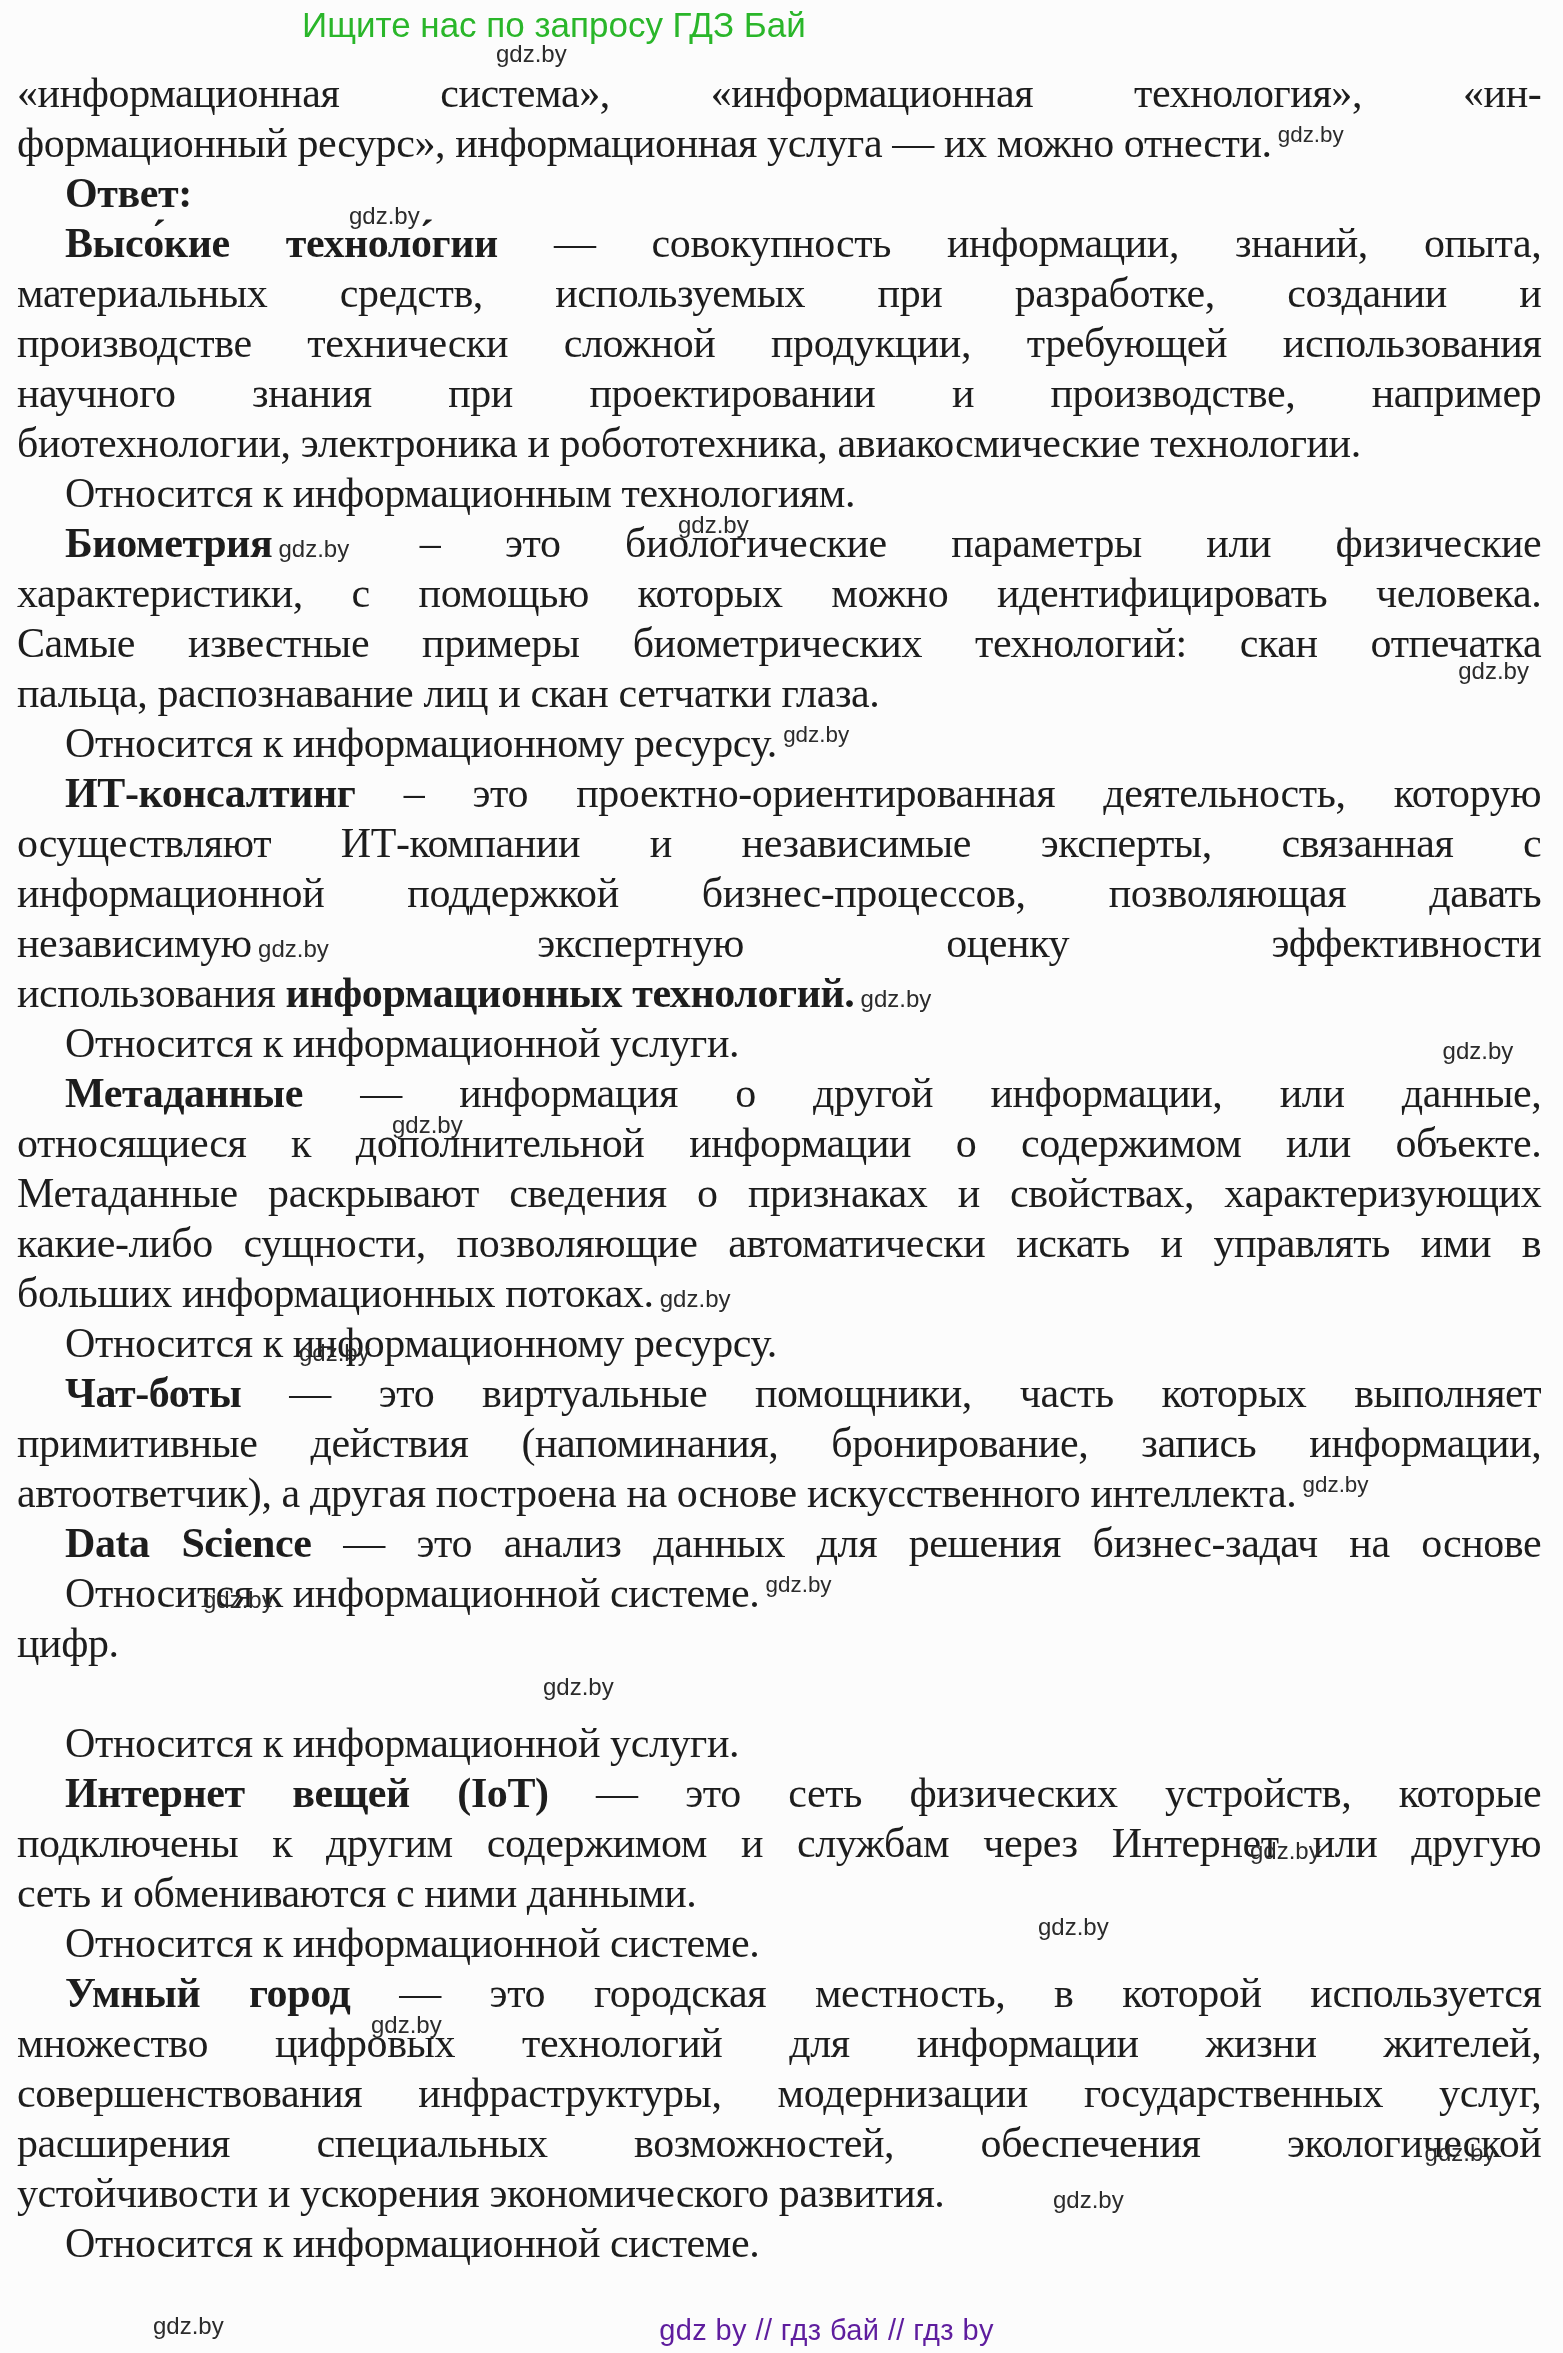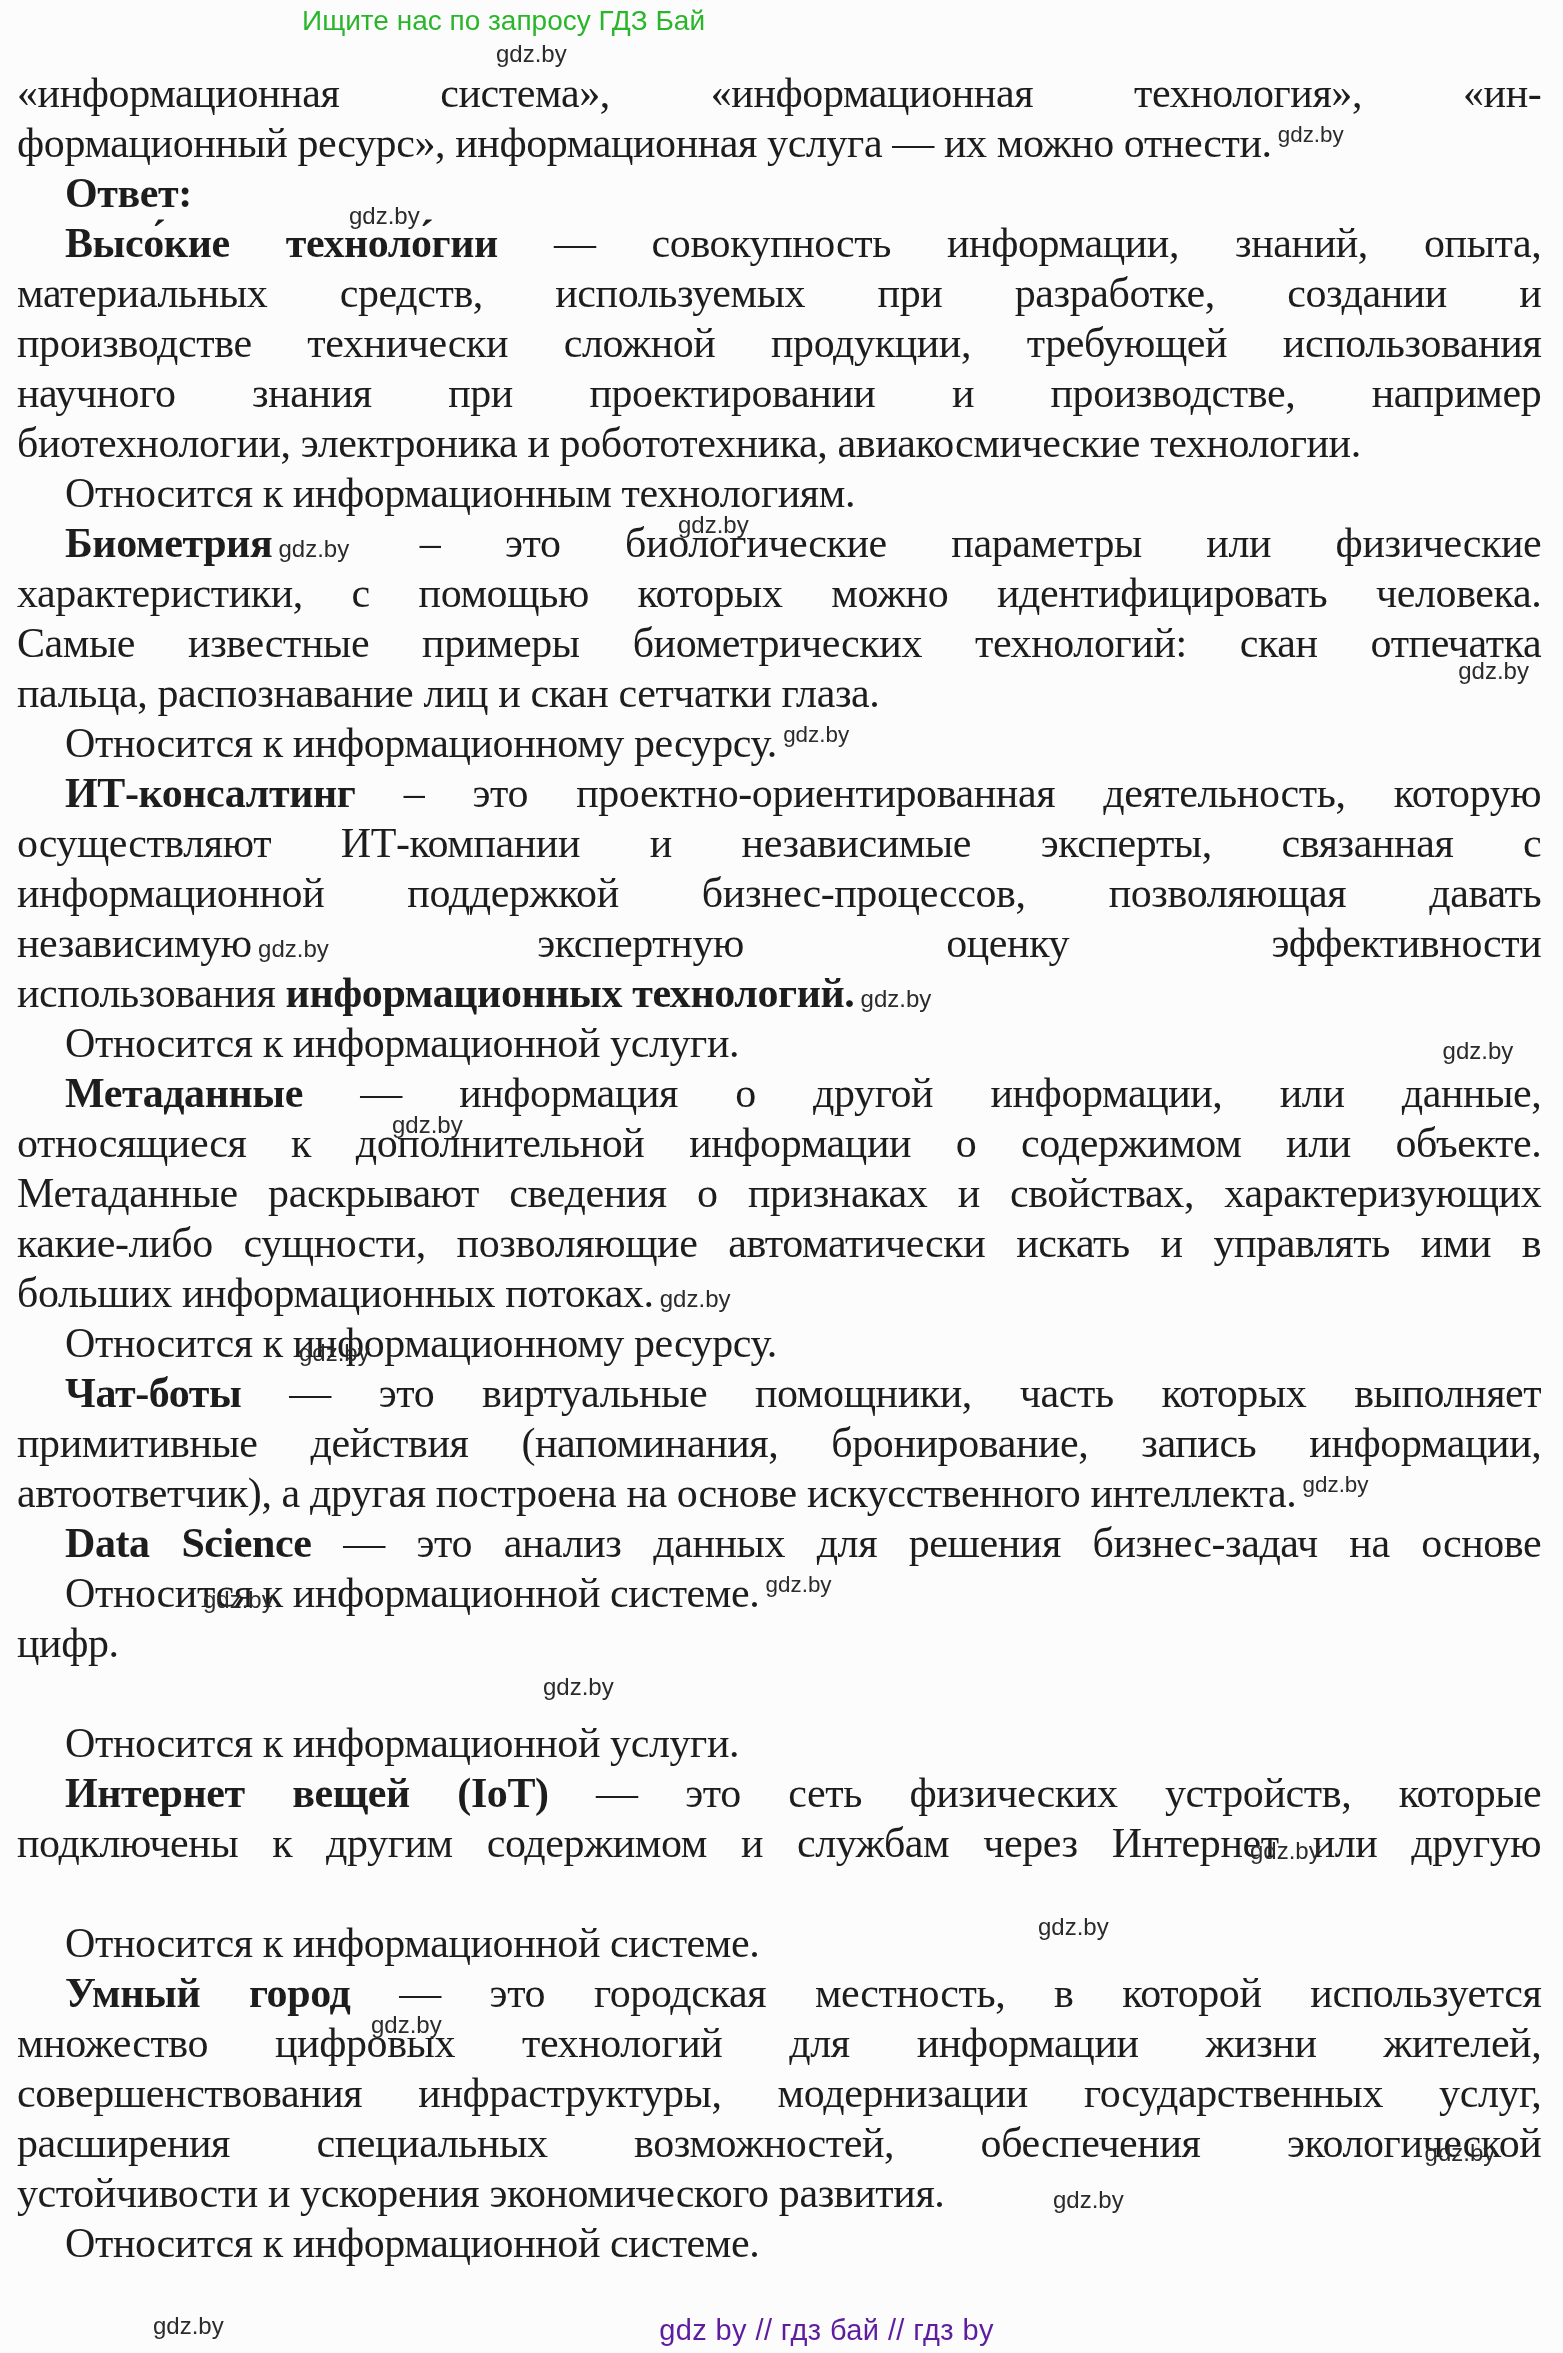--- a/index.html
+++ b/index.html
@@ -1,20 +1,20 @@
 <!DOCTYPE html>
 <html style="font-size:12.4px"><head>
 <meta charset="utf-8">
 <style>
   html,body { margin:0; padding:0; }
   body { width:1563px; height:2354px; position:relative; background:#fcfcfc;
          font-family:"Liberation Serif", serif; color:#1d1d1d; overflow:hidden; }
 
   .green-header { position:absolute; left:302px; top:4.6px;
-    font-family:"Liberation Sans", sans-serif; font-size:28px; }
+    font-family:"Liberation Sans", sans-serif; font-size:35px; }
 
   .doc-body { position:absolute; left:17px; right:21.7px; top:68px;
     font-size:42px; letter-spacing:-0.4px; }
 
   .line { position:relative; height:50px; line-height:50px;
     text-align:justify; text-align-last:left; white-space:nowrap; }
   .line.just { text-align-last:justify; white-space:normal; }
   .line.indent { text-indent:48px; }
   .b { font-weight:700; }
 
@@ -68,21 +68,21 @@
     <div class="line"><span>автоответчик), а другая построена на основе искусственного интеллекта.</span><span class="wm sup">gdz.by</span></div>
     <div class="line just indent"><span class="b">Data Science</span><span> — это анализ данных для решения бизнес-задач на основе</span></div>
     <div class="line indent"><span>Относится к информационной системе.</span><span class="wm sup">gdz.by</span></div>
     <div class="line"><span>цифр.</span><span class="wm float" style="left: 186px; top: -32px;">gdz.by</span></div>
     <div class="line">
       <span class="wm float" style="left: 526px; top: 4.6px;">gdz.by</span>
     </div>
     <div class="line indent"><span>Относится к информационной услуги.</span></div>
     <div class="line just indent"><span class="b">Интернет вещей (IoT)</span><span> — это сеть физических устройств, которые</span></div>
     <div class="line just"><span>подключены к другим содержимом и службам через Интернет или другую</span></div>
-    <div class="line"><span class="wm float" style="left: 1233px; top: -31px;">gdz.by</span></div>
+    <div class="line"><span>сеть и обмениваются с ними данными.</span><span class="wm float" style="left: 1233px; top: -31px;">gdz.by</span></div>
     <div class="line indent"><span>Относится к информационной системе.</span><span class="wm float" style="left: 1021px; top: -4.6px;">gdz.by</span></div>
     <div class="line just indent"><span class="b">Умный город</span><span> — это городская местность, в которой используется</span><span class="wm float" style="left: 354px; top: 43px;">gdz.by</span></div>
     <div class="line just"><span>множество цифровых технологий для информации жизни жителей,</span></div>
     <div class="line just"><span>совершенствования инфраструктуры, модернизации государственных услуг,</span></div>
     <div class="line just"><span>расширения специальных возможностей, обеспечения экологической</span></div>
     <div class="line"><span>устойчивости и ускорения экономического развития.</span><span class="wm float" style="right: 46px; top: -29px;">gdz.by</span></div>
     <div class="line indent"><span>Относится к информационной системе.</span><span class="wm float" style="left: 1036px; top: -32px;">gdz.by</span></div>
   </div>
 
 <div class="page-wm">gdz.by</div>

